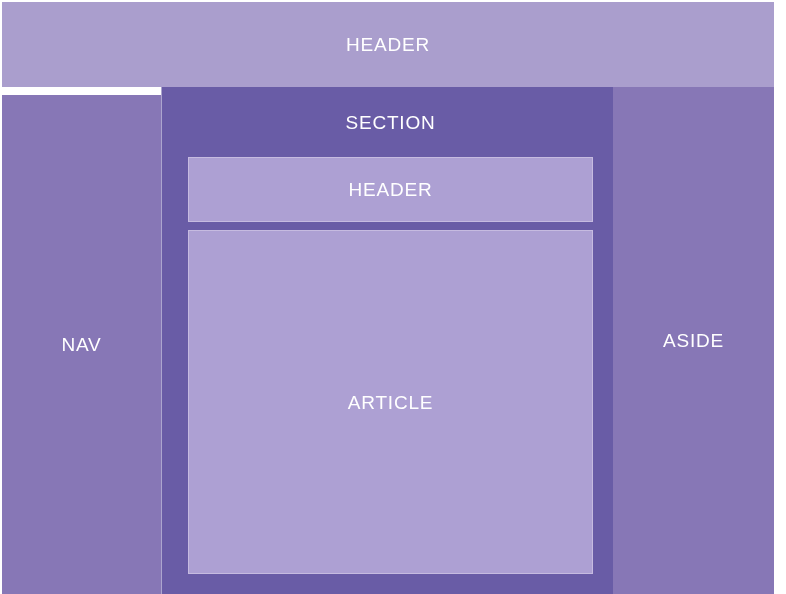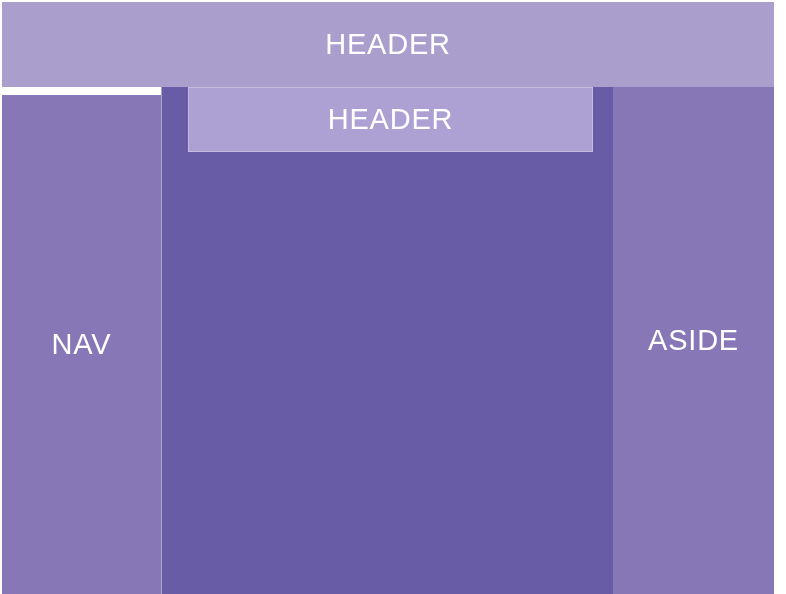--- a/index.html
+++ b/index.html
@@ -18,21 +18,21 @@
     position: absolute;
     top: 2px;
     left: 2px;
     right: 12px;
     bottom: 0;
     display: flex;
     flex-direction: column;
   }
   .label {
     color: #ffffff;
-    font-size: 29px;
+    font-size: 19px;
     letter-spacing: 0.8px;
     line-height: 1;
     user-select: none;
   }
   .page-header {
     height: 85px;
     flex: 0 0 85px;
     display: flex;
     align-items: center;
     justify-content: center;
@@ -106,22 +106,28 @@
       <span class="label" style="color: rgb(255, 255, 255);">HEADER</span>
     </div>
 
     <div class="middle">
 
       <div class="nav" style="background-color: rgb(135, 119, 182); margin-top: 8px;">
         <span class="label" style="color: rgb(255, 255, 255);">NAV</span>
       </div>
 
       <div class="section" style="background-color: rgb(105, 92, 166);">
+        <div class="section-title">
+          <span class="label" style="color: rgb(255, 255, 255);">SECTION</span>
+        </div>
         <div class="inner-header" style="background-color: rgb(173, 160, 211); border-color: rgb(198, 187, 224);">
           <span class="label" style="color: rgb(255, 255, 255);">HEADER</span>
+        </div>
+        <div class="article" style="background-color: rgb(173, 160, 211); border-color: rgb(198, 187, 224);">
+          <span class="label" style="color: rgb(255, 255, 255);">ARTICLE</span>
         </div>
       </div>
 
       <div class="aside" style="background-color: rgb(135, 119, 182); align-items: center;">
         <span class="label" style="color: rgb(255, 255, 255);">ASIDE</span>
       </div>
 
     </div>
 
 

